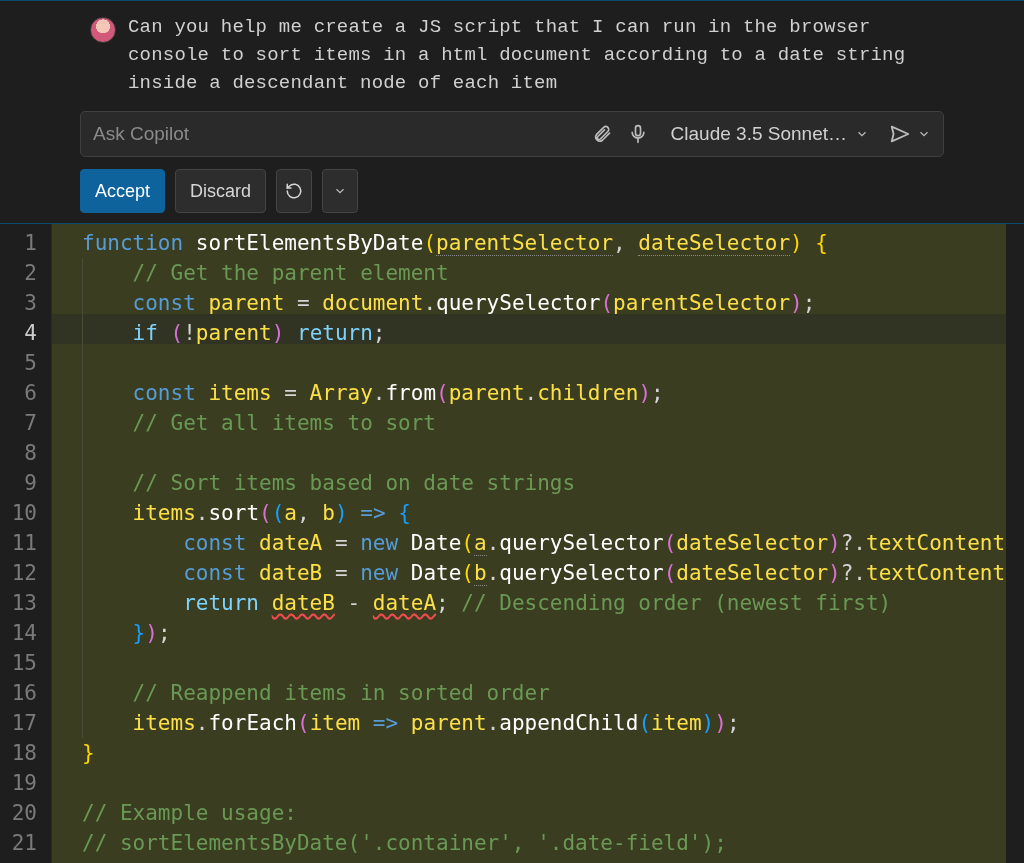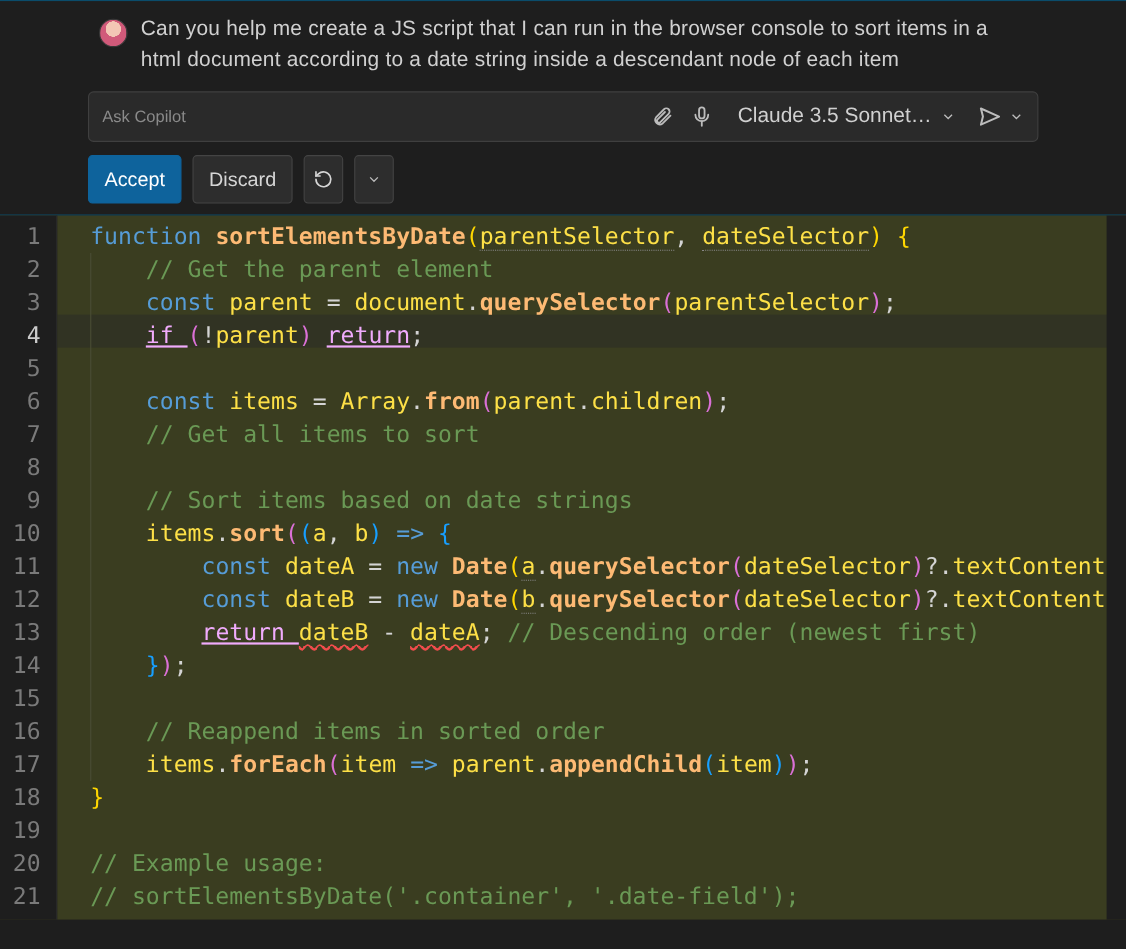--- a/index.html
+++ b/index.html
@@ -14,20 +14,21 @@
   .top-region {
     background: #1e1e1e;
     border-top: 1px solid #0a4c6b;
     padding-top: 6px;
   }
   .chat-row {
     display: flex;
     align-items: flex-start;
     gap: 12px;
     padding: 6px 90px 14px 90px;
+    font-family: Liberation Mono, monospace;
   }
   .avatar {
     width: 26px;
     height: 26px;
     border-radius: 50%;
     background: radial-gradient(circle at 50% 35%, #f3c6b5 0 35%, #d15a7a 36% 100%);
     flex-shrink: 0;
     margin-top: 4px;
     border: 1px solid #3a3a3a;
   }
@@ -47,21 +48,21 @@
     align-items: center;
     padding: 0 12px;
     gap: 14px;
   }
   .input-row .ask {
     flex: 1;
     background: transparent;
     border: none;
     outline: none;
     color: #cccccc;
-    font-size: 15px;
+    font-size: 19px;
   }
   .input-row .ask::placeholder { color: #8a8a8a; }
   .icon-btn {
     width: 22px;
     height: 22px;
     display: flex;
     align-items: center;
     justify-content: center;
     color: #bcbcbc;
     cursor: pointer;
@@ -146,23 +147,23 @@
   .line { height: 30px; white-space: pre; position: relative; }
   .hl-current {
     position: absolute;
     left: 0; right: 0;
     height: 30px;
     background: rgba(40,40,40,0.45);
     top: 90px; 
     pointer-events: none;
   }
   
-  .kw  { color: #f0abfc; text-decoration: underline; }       
+  .kw  { color: #7dd3fc; }       
   .kw2 { color: #569cd6; }       
-  .fn  { color: #fdba74; font-weight: bold; }       
+  .fn  { color: #ffffff; }       
   .var { color: #fde047; }       
   .cmt { color: #6a9955; }       
   .pn  { color: #d4d4d4; }       
   .brY { color: #ffd700; }       
   .brP { color: #da70d6; }       
   .brB { color: #179fff; }       
   .op  { color: #d4d4d4; }
   .wavy { text-decoration: underline wavy #f14c4c; text-underline-offset: 3px; }
   .dotted { border-bottom: 1px dotted #888; }
   .indent-guide {

